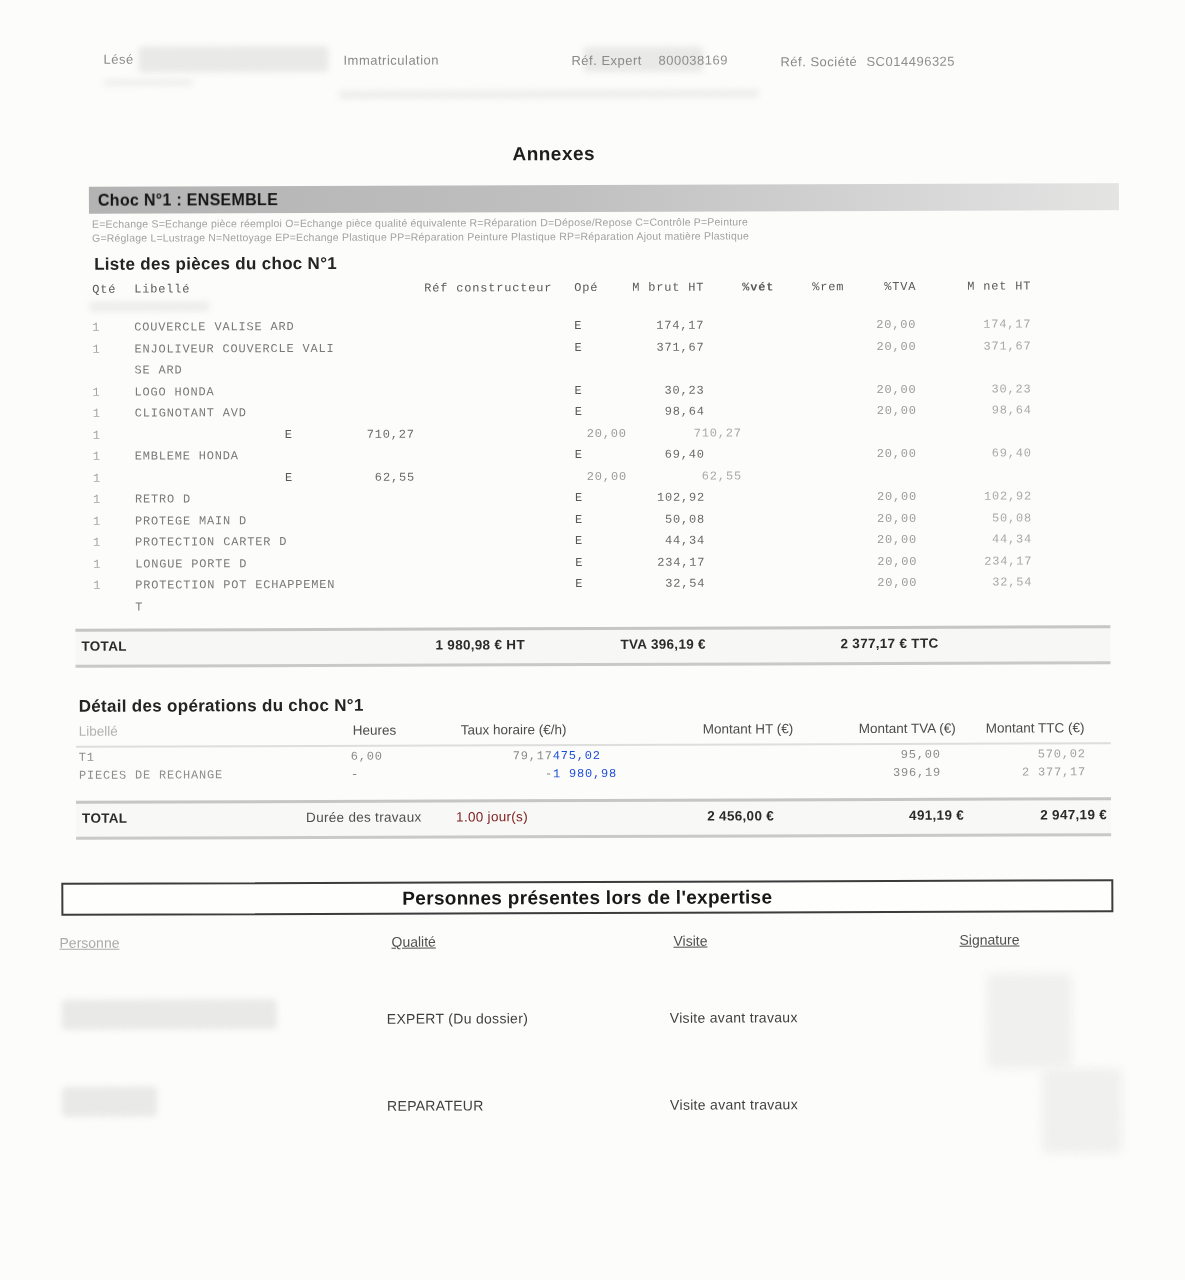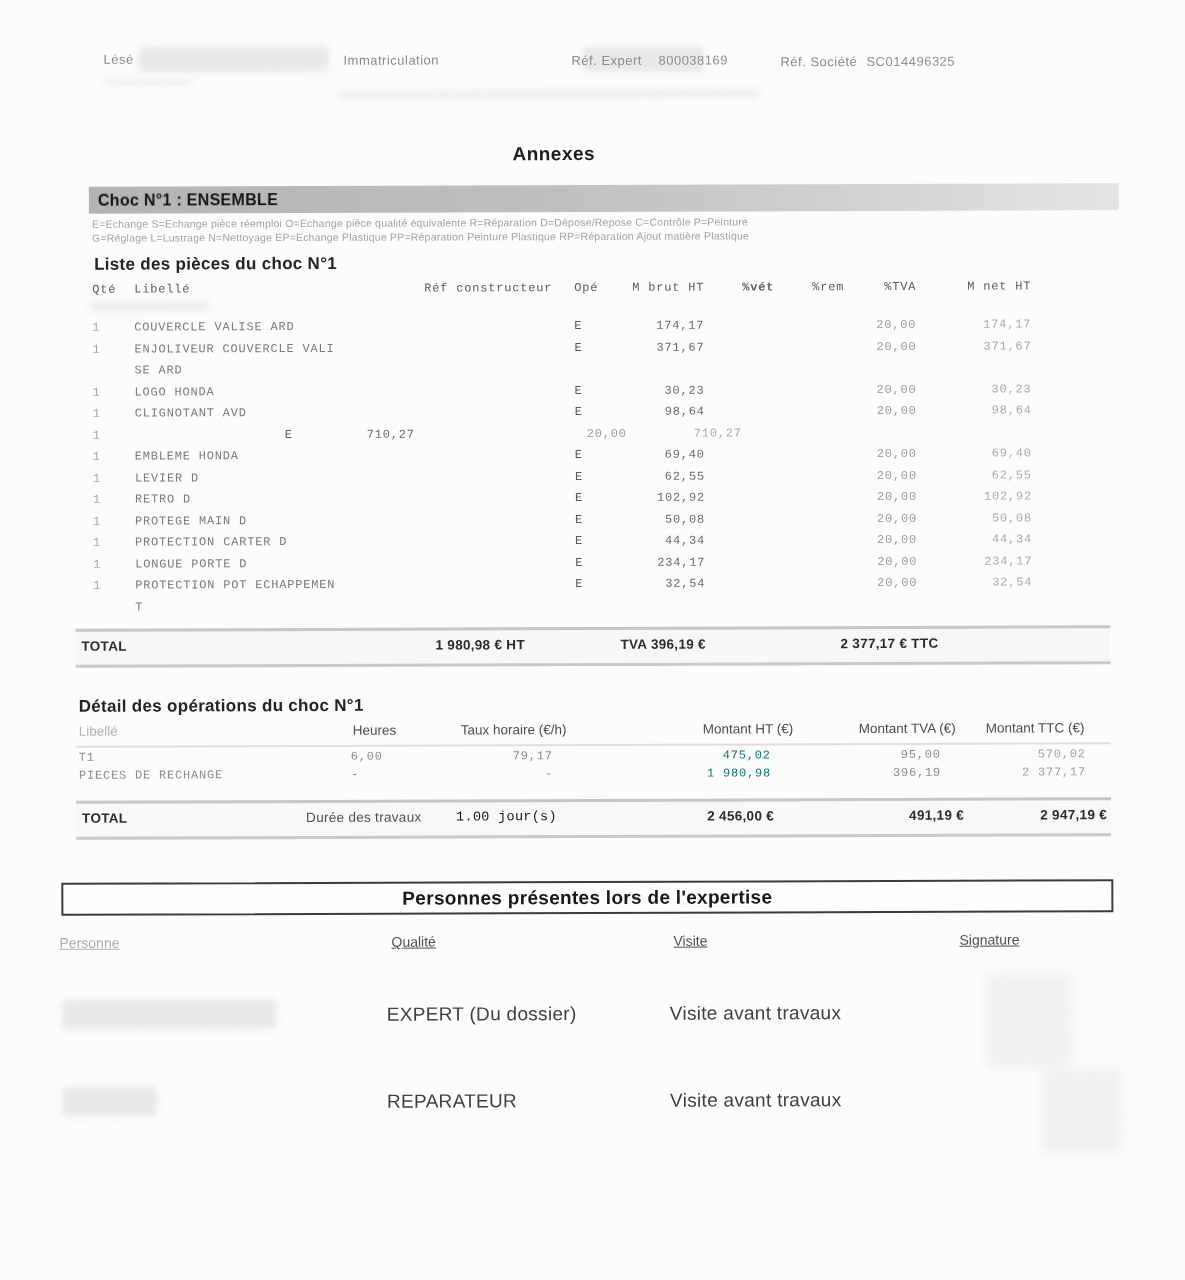--- a/index.html
+++ b/index.html
@@ -49,31 +49,31 @@
   .total-band .tb{position:absolute;top:7px;font-size:13.5px;font-weight:bold;color:#2b2b2b;letter-spacing:0.3px;}
 
   
   .ohead{position:absolute;font-size:13.5px;color:#4c4c4c;}
   .ohead.faded{color:#b2b2b2;}
   .osep{position:absolute;left:75px;width:1035px;border-top:2px solid #dededc;}
   .orow{position:absolute;left:78px;width:1007px;display:flex;font-size:12px;letter-spacing:0.8px;color:#8a8a8a;}
   .o-lib{width:272px;color:#8d8d8d;}
   .o-hr{width:115px;text-align:left;}
   .o-taux{width:87px;text-align:right;font-family:Liberation Mono, monospace;}
-  .o-ht{width:218px;text-align:right;color:#0f766e;}
+  .o-ht{width:218px;text-align:left;color:#1d4ed8;}
   .o-tva{width:170px;text-align:right;}
   .o-ttc{width:145px;text-align:right;color:#a2a2a2;}
 
   
   .presence-box{position:absolute;left:60px;top:881px;width:1048px;height:29px;
                 border:2px solid #3c3c3c;background:#fefefd;display:flex;align-items:center;justify-content:center;}
   .presence-box span{font-size:19px;font-weight:bold;color:#181818;letter-spacing:0.3px;}
   .pres-head{position:absolute;font-size:14px;color:#4f4f4f;text-decoration:underline;}
   .pres-head.faded{color:#ababab;}
-  .pres-cell{position:absolute;font-size:19px;color:#3f3f3f;letter-spacing:0.3px;}
+  .pres-cell{position:absolute;font-size:14px;color:#3f3f3f;letter-spacing:0.3px;margin-top:7px;}
 
   .ghost-line{position:absolute;background:#ededeb;filter:blur(3px);border-radius:3px;}
 </style>
 </head>
 <body>
 
 <div class="page">
  <div class="tilt">
 
   <div>
@@ -179,21 +179,20 @@
           <span class="c-ref"></span>
           <span class="c-ope">E</span>
           <span class="c-brut">69,40</span>
           <span class="c-vet"></span>
           <span class="c-rem"></span>
           <span class="c-tva">20,00</span>
           <span class="c-net">69,40</span>
     </div>
     <div class="prow">
       <span class="c-qte">1</span>
-          <span class="c-lib">LEVIER D</span>
           <span class="c-ref"></span>
           <span class="c-ope">E</span>
           <span class="c-brut">62,55</span>
           <span class="c-vet"></span>
           <span class="c-rem"></span>
           <span class="c-tva">20,00</span>
           <span class="c-net">62,55</span>
     </div>
     <div class="prow">
       <span class="c-qte">1</span>
@@ -285,21 +284,21 @@
     <span class="o-hr">-</span>
     <span class="o-taux">-</span>
     <span class="o-ht">1 980,98</span>
     <span class="o-tva">396,19</span>
     <span class="o-ttc">2 377,17</span>
   </div>
 
   <div class="total-band" style="top:799px;background:#f8f8f6;">
     <span class="tb" style="left:6px;">TOTAL</span>
     <span class="tb" style="left:230px;font-weight:normal;color:#4e4e4e;">Durée des travaux</span>
-    <span class="tb" style="left:380px;font-weight:normal;color:#0f172a;font-family:Liberation Mono, monospace;">1.00 jour(s)</span>
+    <span class="tb" style="left:380px;font-weight:normal;color:#7f1d1d;">1.00 jour(s)</span>
     <span class="tb" style="right:337px;">2 456,00 €</span>
     <span class="tb" style="right:147px;">491,19 €</span>
     <span class="tb" style="right:4px;">2 947,19 €</span>
   </div>
 
   <div class="presence-box">
     <span>Personnes présentes lors de l'expertise</span>
   </div>
   <span class="pres-head faded" style="left:58px;top:933px;">Personne</span>
   <span class="pres-head" style="left:390px;top:933px;">Qualité</span>

